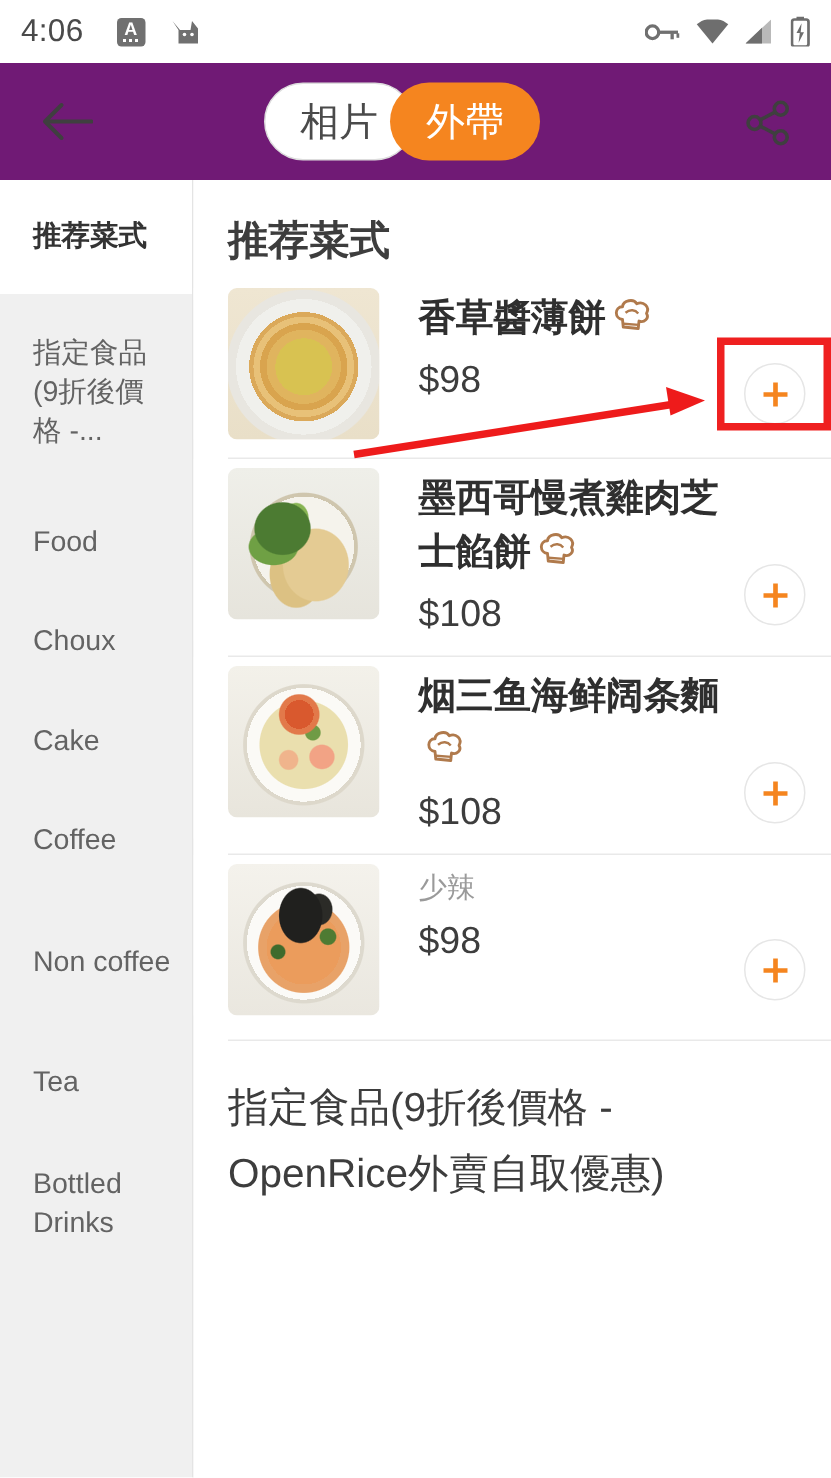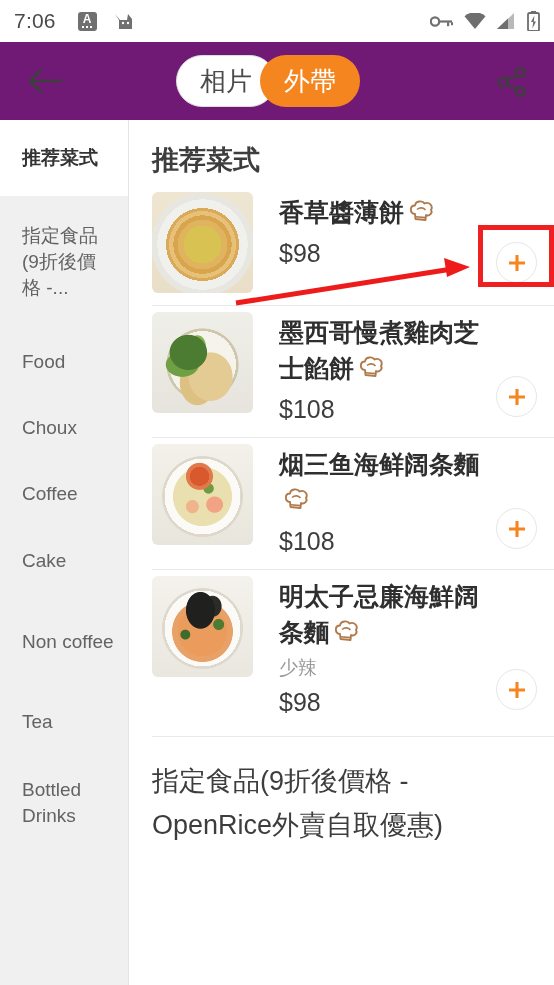--- a/index.html
+++ b/index.html
@@ -157,21 +157,21 @@
       radial-gradient(circle at 50% 52%, #fbfaf7 0 52%, #ddd9ce 52% 55%, transparent 56%),
       linear-gradient(#f4f2ec,#eae7df);
   }
 </style>
 </head>
 <body>
 
 <div id="app">
 
   <div class="statusbar">
-    <div class="status-clock">7:06</div>
+    <div class="status-clock">4:06</div>
     <div class="status-left-icons">
       <div class="sq-a">A</div>
       <svg width="21" height="20" viewBox="0 0 21 20">
         <path d="M2 3 L6 9 L6 18 L19 18 L19 8 L15 3 L14 9 L7 9 Z" fill="#707070"></path>
         <circle cx="10" cy="12" r="1.2" fill="#ffffff"></circle>
         <circle cx="15" cy="12" r="1.2" fill="#ffffff"></circle>
       </svg>
     </div>
     <div class="status-right">
       <svg width="23" height="15" viewBox="0 0 23 15">
@@ -225,25 +225,25 @@
         </div>
         <div class="side-item" style="height: 132px;">
           <span>指定食品(9折後價格 -...</span>
         </div>
         <div class="side-item" style="height: 67px;">
           <span>Food</span>
         </div>
         <div class="side-item" style="height: 66px;">
           <span>Choux</span>
         </div>
+        <div class="side-item" style="height: 67px;">
+          <span>Cake</span>
+        </div>
         <div class="side-item" style="height: 66px;">
           <span>Coffee</span>
-        </div>
-        <div class="side-item" style="height: 67px;">
-          <span>Cake</span>
         </div>
         <div class="side-item" style="height: 95px;">
           <span>Non coffee</span>
         </div>
         <div class="side-item" style="height: 66px;">
           <span>Tea</span>
         </div>
         <div class="side-item" style="height: 96px;">
           <span>Bottled Drinks</span>
         </div>
@@ -299,25 +299,20 @@
             <div class="plus-btn">
               <svg width="22" height="22" viewBox="0 0 22 22">
                 <path d="M11 3 L11 19 M3 11 L19 11" stroke="#F5851F" stroke-width="3.1" stroke-linecap="butt"></path>
               </svg>
             </div>
           </div>
           <div class="divider" style="margin-top: 10px;"></div>
           <div class="dish">
             <div class="dish-photo ph-pasta2"></div>
             <div class="dish-info">
-              <div class="dish-name"><span>明太子忌廉海鮮阔条麵</span><span class="hat"><svg width="28" height="26" viewBox="0 0 28 26">
-                    <path d="M7 16 C1.5 15.5 1.5 7.5 7 7.5 C7.5 3 14.5 2 16.5 5.5 C21 3.5 25.5 7.5 23 12 C25 15 21.5 18.5 18 17 L17.5 22 L7.5 21 Z" fill="none" stroke="#b07a4c" stroke-width="1.9" stroke-linejoin="round"></path>
-                    <path d="M7.6 18.8 L17.8 19.6" fill="none" stroke="#b07a4c" stroke-width="1.6"></path>
-                    <path d="M9 11.5 C12 9 15.5 9.5 17.5 12" fill="none" stroke="#b07a4c" stroke-width="1.6"></path>
-                  </svg></span></div>
               <div class="dish-note">少辣</div>
               <div class="dish-price">$98</div>
             </div>
             <div class="plus-btn">
               <svg width="22" height="22" viewBox="0 0 22 22">
                 <path d="M11 3 L11 19 M3 11 L19 11" stroke="#F5851F" stroke-width="3.1" stroke-linecap="butt"></path>
               </svg>
             </div>
           </div>
           <div class="divider" style="margin-top: 16px;"></div>

